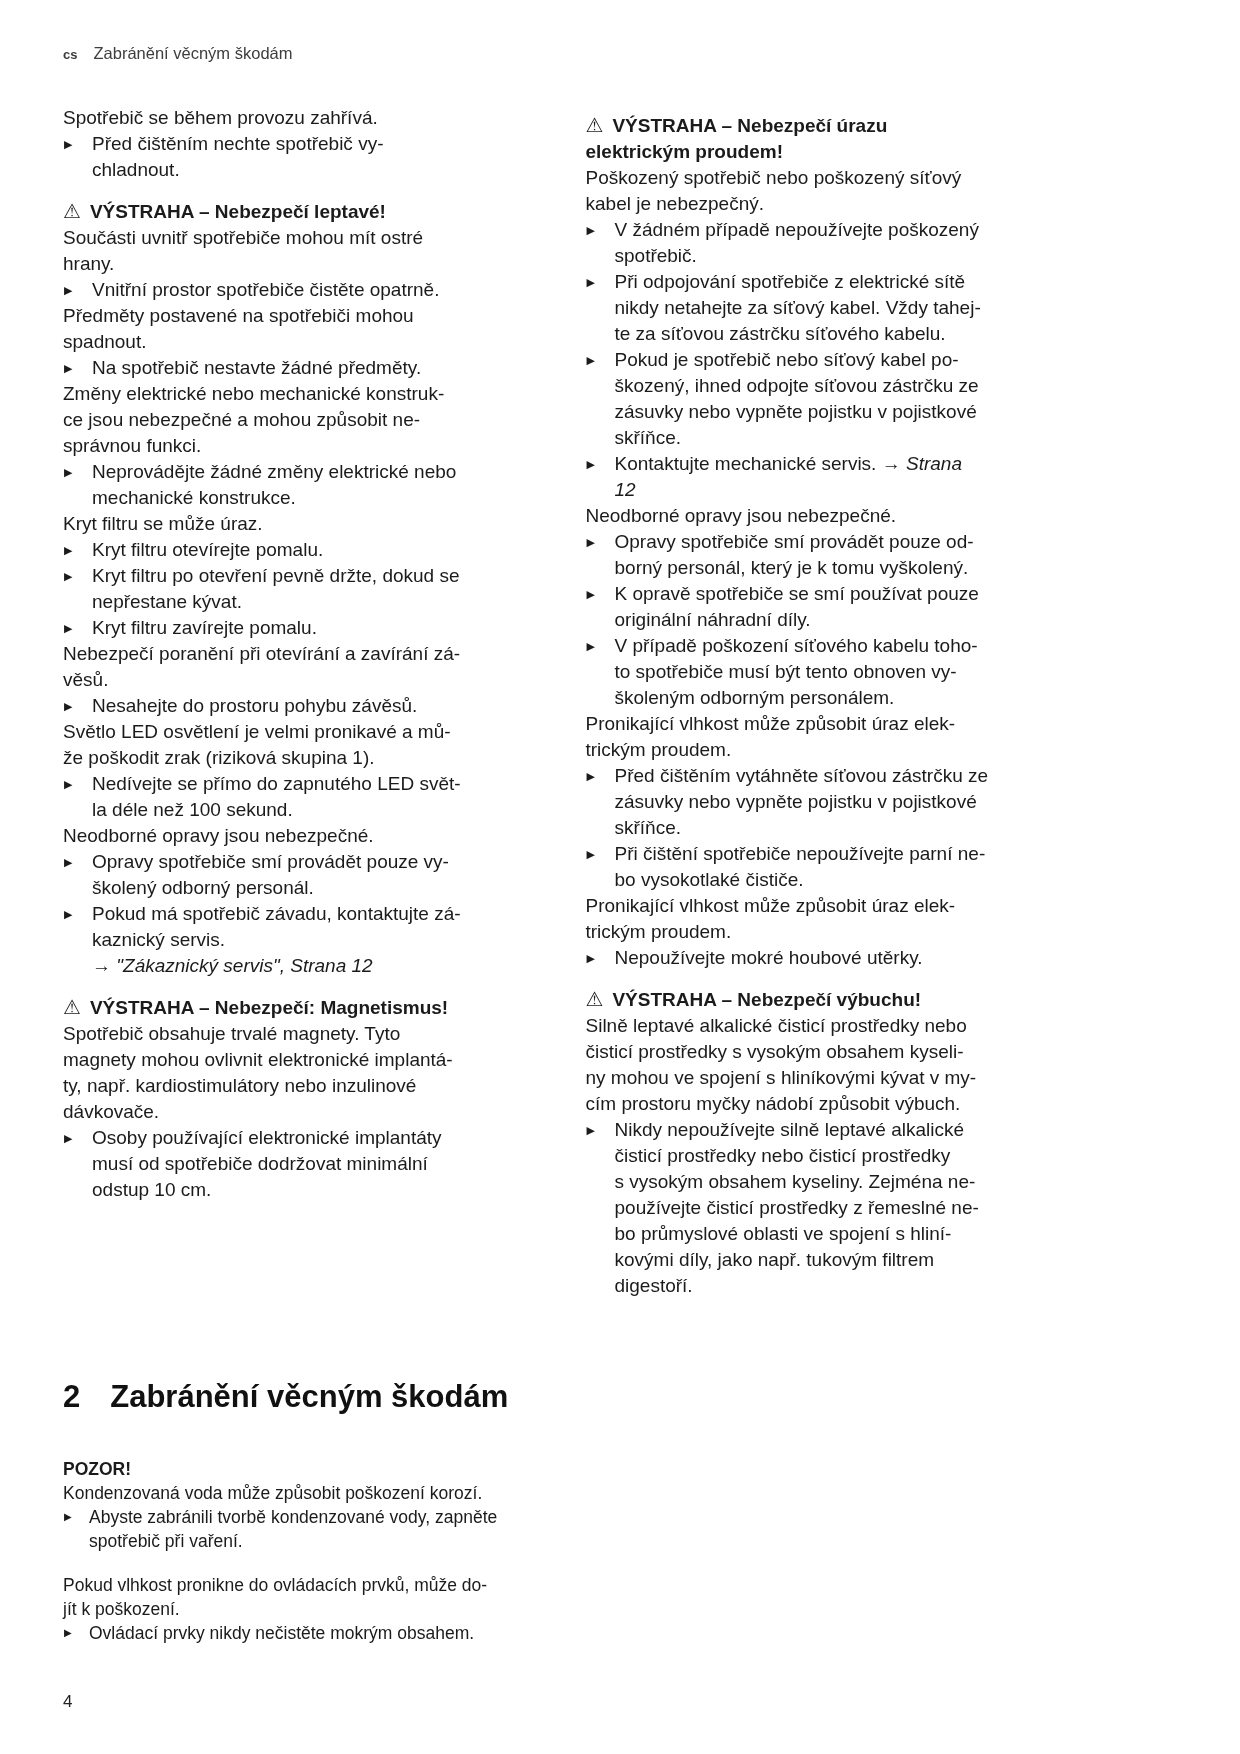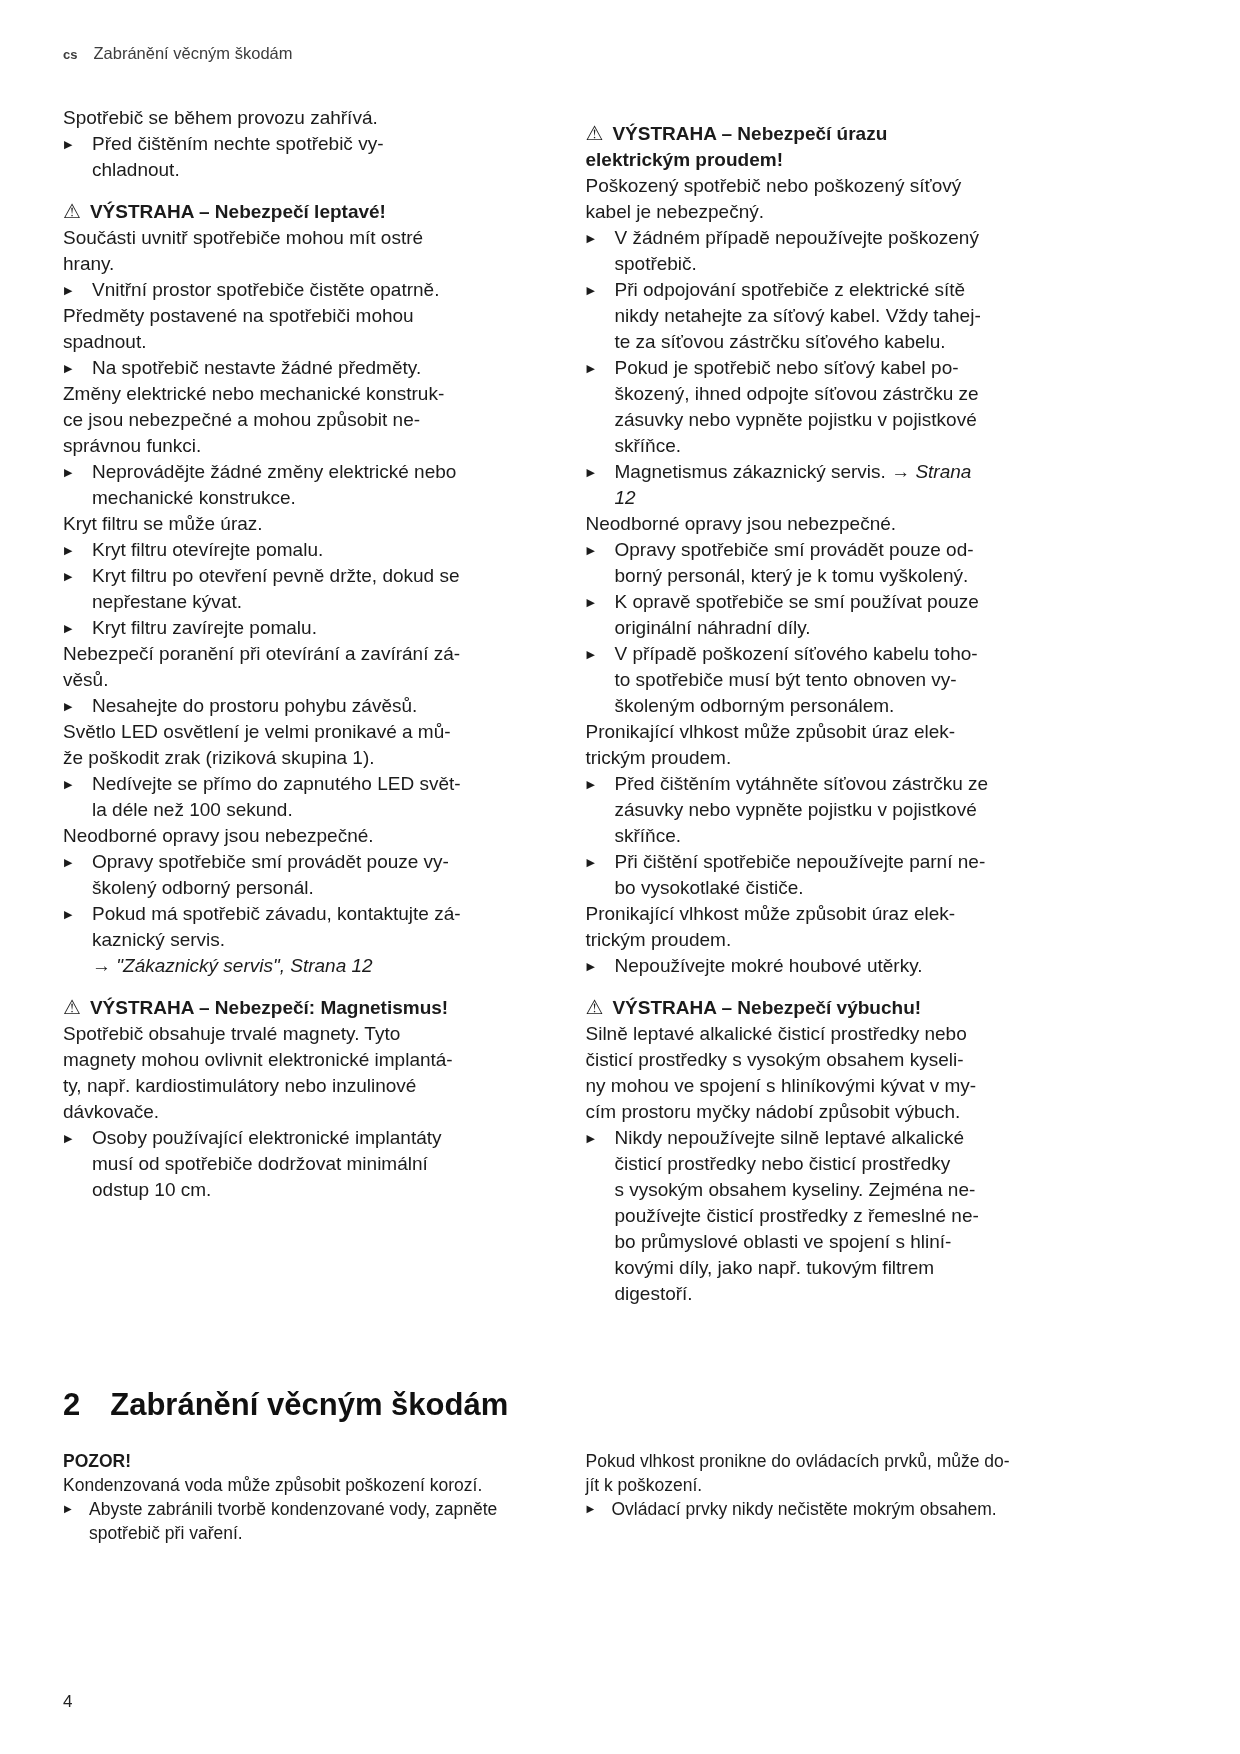--- a/index.html
+++ b/index.html
@@ -23,21 +23,21 @@
   }
   .header .lang { font-weight: 700; font-size: 13px; }
 
   .columns { display: flex; gap: 20px; }
   .safety { margin-top: 42px; }
   .col { flex: 1 1 0; min-width: 0; font-size: 19px; line-height: 26px; }
 
   .para, .btext, .warn-text, .linkline, .warning { white-space: pre-line; }
 
   .warning { font-weight: 700; margin-top: 15px; }
-  .col > .warning:first-child { margin-top: 15px; }
+  .col > .warning:first-child { margin-top: 7px; }
   .warn-icon { font-weight: 400; font-size: 20px; margin-right: 9px; }
 
   .bullet { position: relative; padding-left: 29px; }
   .marker {
     position: absolute;
     left: 1px;
     top: 0;
     font-size: 11px;
     line-height: 26px;
   }
@@ -48,21 +48,21 @@
   .section2 { margin-top: 80px; }
   .section2 h1 {
     margin: 0;
     font-size: 31px;
     line-height: 36px;
     font-weight: 700;
     display: flex;
     gap: 30px;
     color: #111;
   }
-  .sub-columns { margin-top: 26px; }
+  .sub-columns { margin-top: 42px; flex-direction: column; }
   .sub-columns .col { font-size: 17.5px; line-height: 24px; }
   .sub-columns .marker { line-height: 24px; font-size: 10px; }
   .sub-columns .bullet { padding-left: 26px; }
   .attention { font-weight: 700; }
 
   .footer {
     position: absolute;
     left: 63px;
     bottom: 42px;
     font-size: 17px;
@@ -130,21 +130,21 @@
 kabel je nebezpečný.</div>
         <div class="bullet"><span class="marker">▶</span><span class="btext"><span>V žádném případě nepoužívejte poškozený
 spotřebič.</span></span></div>
         <div class="bullet"><span class="marker">▶</span><span class="btext"><span>Při odpojování spotřebiče z elektrické sítě
 nikdy netahejte za síťový kabel. Vždy tahej-
 te za síťovou zástrčku síťového kabelu.</span></span></div>
         <div class="bullet"><span class="marker">▶</span><span class="btext"><span>Pokud je spotřebič nebo síťový kabel po-
 škozený, ihned odpojte síťovou zástrčku ze
 zásuvky nebo vypněte pojistku v pojistkové
 skříňce.</span></span></div>
-        <div class="bullet"><span class="marker">▶</span><span class="btext"><span>Magnetismus zákaznický servis. → </span><span class="italic">Strana
+        <div class="bullet"><span class="marker">▶</span><span class="btext"><span>Kontaktujte mechanické servis. → </span><span class="italic">Strana
 12</span></span></div>
         <div class="para">Neodborné opravy jsou nebezpečné.</div>
         <div class="bullet"><span class="marker">▶</span><span class="btext"><span>Opravy spotřebiče smí provádět pouze od-
 borný personál, který je k tomu vyškolený.</span></span></div>
         <div class="bullet"><span class="marker">▶</span><span class="btext"><span>K opravě spotřebiče se smí používat pouze
 originální náhradní díly.</span></span></div>
         <div class="bullet"><span class="marker">▶</span><span class="btext"><span>V případě poškození síťového kabelu toho-
 to spotřebiče musí být tento obnoven vy-
 školeným odborným personálem.</span></span></div>
         <div class="para">Pronikající vlhkost může způsobit úraz elek-

